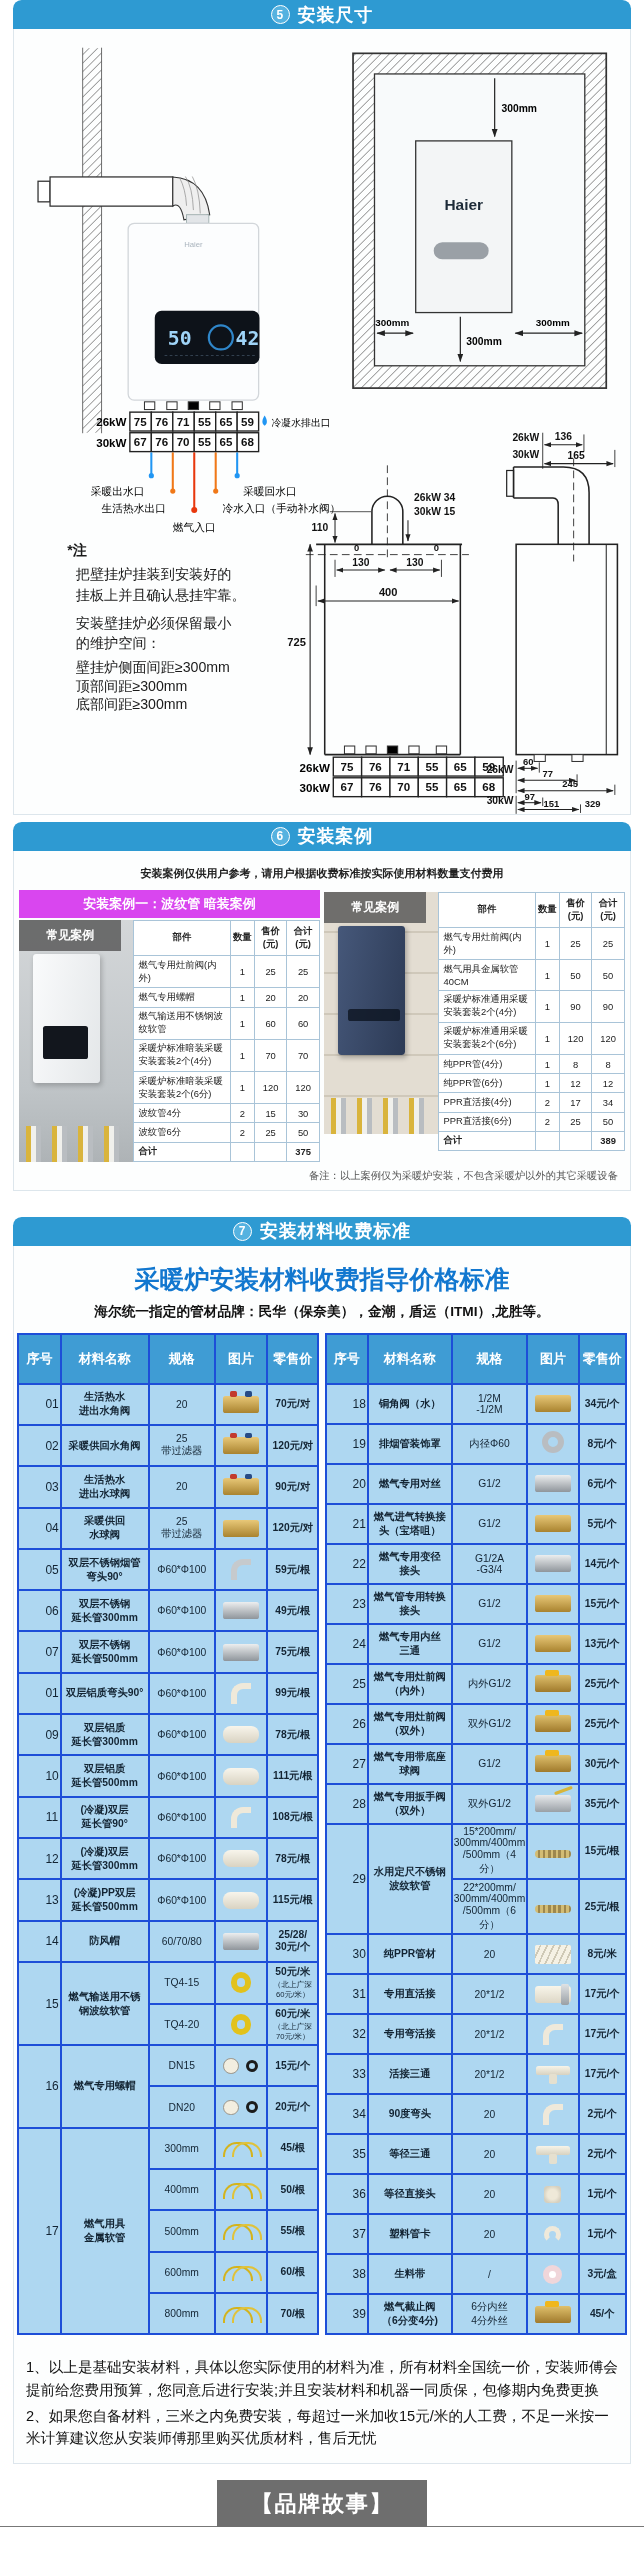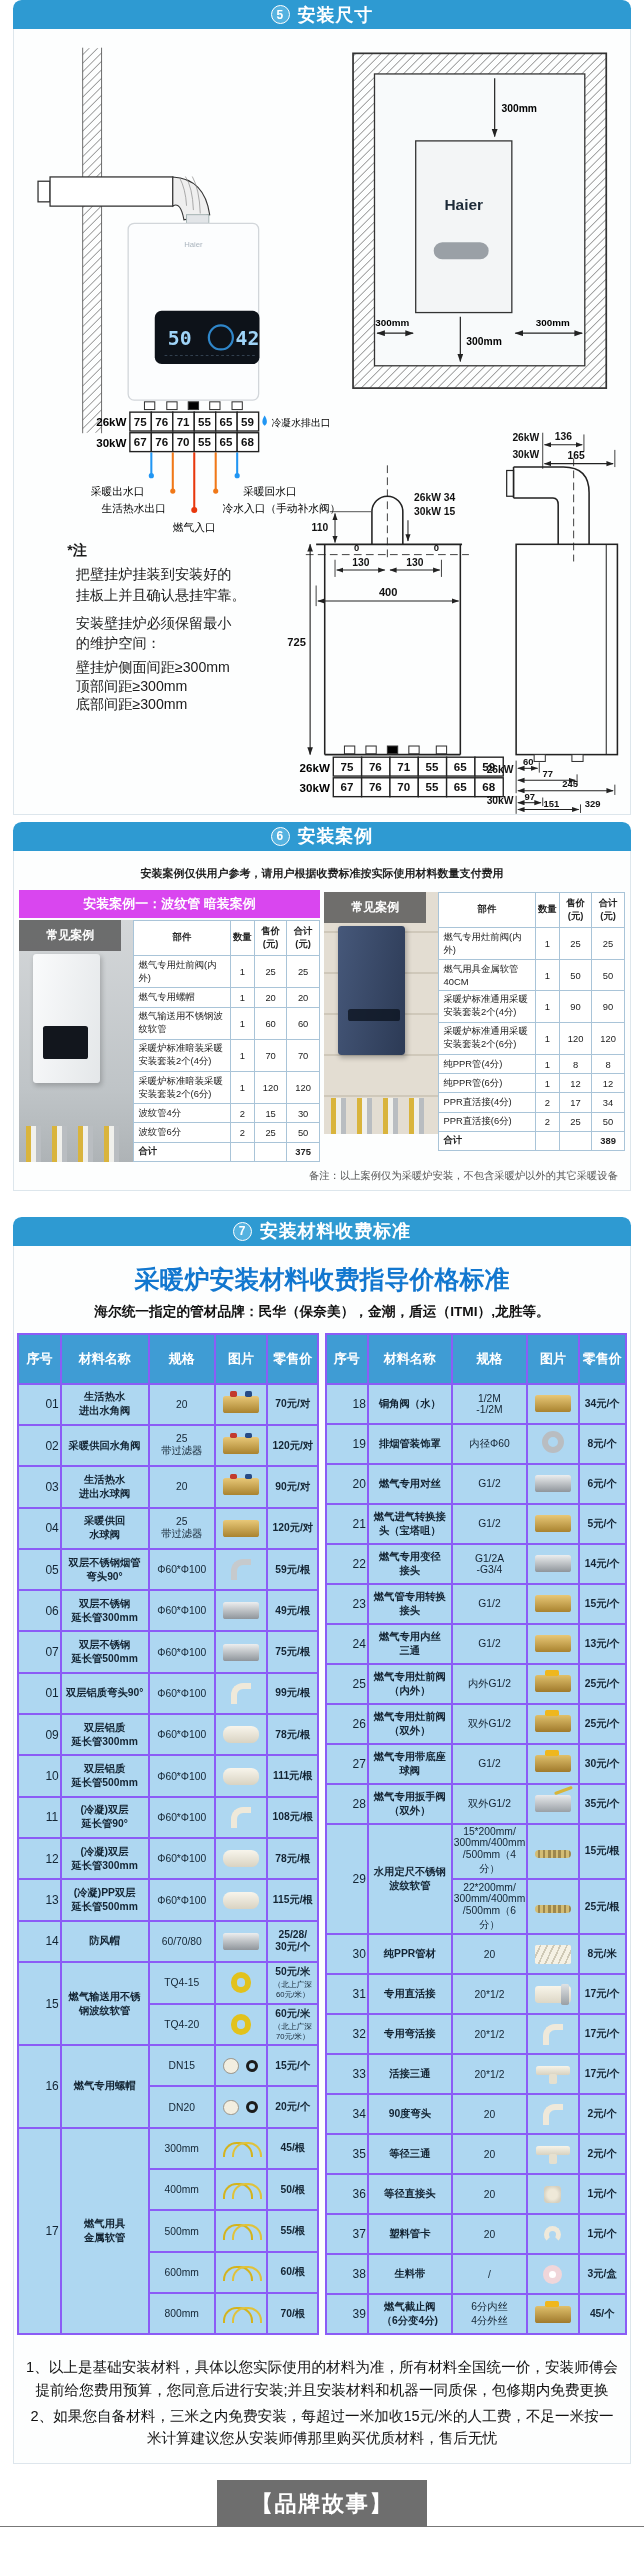--- a/index.html
+++ b/index.html
@@ -36,21 +36,21 @@
   .case-table th { font-weight:bold; font-size:9.4px; padding:4.3px 0.9px; }
   .case-table td.part { text-align:left; padding-left:4.3px; }
   .case-table .total-row td { font-weight:bold; }
   .s6-note { text-align:right; font-size:10.3px; color:#555; margin-top:6.9px; padding-right:6.9px; }
   
   .s7 { margin-top:26px; }
   .s7-panel { padding:12px 3.4px 10.3px; }
   .s7-title { text-align:center; font-size:25px; font-weight:bold; color:#1277cf; margin:5.2px 0 6.9px; }
   .s7-sub { text-align:center; font-size:13.7px; font-weight:bold; color:#111; margin-bottom:12px; }
   .mats { display:flex; gap:5.2px; }
-  .mat { flex:1; border-collapse:separate; border-spacing:2.6px; table-layout:fixed; background:#8b5cf6; }
+  .mat { flex:1; border-collapse:separate; border-spacing:2.6px; table-layout:fixed; background:#1d4ed8; }
   .mat th { background:#3f9cd4; color:#fff; font-size:13px; font-weight:bold; height:48px; }
   .mat td { background:#aed7f1; color:#132433; text-align:center; vertical-align:middle; height:38px; font-size:10.3px; padding:1.7px 0.9px; }
   .mat td.no { font-size:12px;padding-left:26px; }
   .mat td.mname { font-weight:bold; white-space:pre-line; font-size:10.3px; }
   .mat td.spec { white-space:pre-line; font-size:10.3px; }
   .mat td.price { font-weight:bold; font-size:10.3px; white-space:pre-line; }
   .mat .pnote { font-weight:normal; font-size:7.7px; margin-top:0.9px; }
   
   .icon { width:36px; height:17px; margin:0 auto; position:relative; border-radius:2.6px; }
   [data-icon="brass-valve-pair"],[data-icon="brass-valve"],[data-icon="copper-angle-valve"],[data-icon="brass-nipple"],[data-icon="brass-tee"] { background:linear-gradient(180deg,#e8c878,#a9832f); }
@@ -75,21 +75,21 @@
   [data-icon="ppr-pipes"] { height:19px; border-radius:1.7px; background:repeating-linear-gradient(115deg,#f5f1e4 0 4.3px,#cfc9b6 4.3px 6px); }
   [data-icon="union"] { background:linear-gradient(180deg,#f8f5ea,#ddd7c6); border-radius:3.4px; }
   [data-icon="union"]::after { content:""; position:absolute; right:1.7px; top:-1.7px; width:8.6px; height:20.6px; background:linear-gradient(180deg,#dfe2e4,#9aa0a5); border-radius:1.7px; }
   [data-icon="tee-union"],[data-icon="white-tee"] { background:none; }
   [data-icon="tee-union"]::before,[data-icon="white-tee"]::before { content:""; position:absolute; left:0.9px; top:0; width:34px; height:9.4px; background:linear-gradient(#f7f4e9,#d8d2c0); border-radius:2.6px; }
   [data-icon="tee-union"]::after,[data-icon="white-tee"]::after { content:""; position:absolute; left:13.7px; top:8.6px; width:8.6px; height:9.4px; background:#e5e0cf; border-radius:1.7px; }
   [data-icon="coupling"] { width:17px; height:17px; background:radial-gradient(circle,#efe9d8 40%,#d6d0bf 75%); border-radius:3.4px; }
   [data-icon="pipe-clip"] { width:17px; height:17px; border:5.2px solid #efe9da; border-radius:50%; border-bottom-color:transparent; background:none; }
   [data-icon="ptfe-tape"] { width:19px; height:19px; border:6px solid #f0d6da; border-radius:50%; background:#fff; }
   [data-icon="deco-ring"] { width:22px; height:22px; border:6.9px solid #b9bdc1; border-radius:50%; background:none; margin-top:-2.6px; }
-  .s7-notes { font-size:14.6px; color:#111; line-height:1.55; margin:20.6px 8.6px 3.4px;text-align:center; }
+  .s7-notes { font-size:14.6px; color:#111; line-height:1.55; margin:20.6px 8.6px 3.4px; }
   .s7-notes p { margin-bottom:3.4px; }
   
   .brand-head { margin-top:15.5px; display:flex; align-items:flex-end; }
   .brand-head::before,.brand-head::after { content:""; flex:1; border-top:1.7px solid #777; }
   .brand-box { background:#6e6e6e; color:#fff; font-size:22px; font-weight:bold; padding:8.6px 34px; letter-spacing:1.7px; }
 </style>
 </head>
 <body>
 
 <div class="section">

